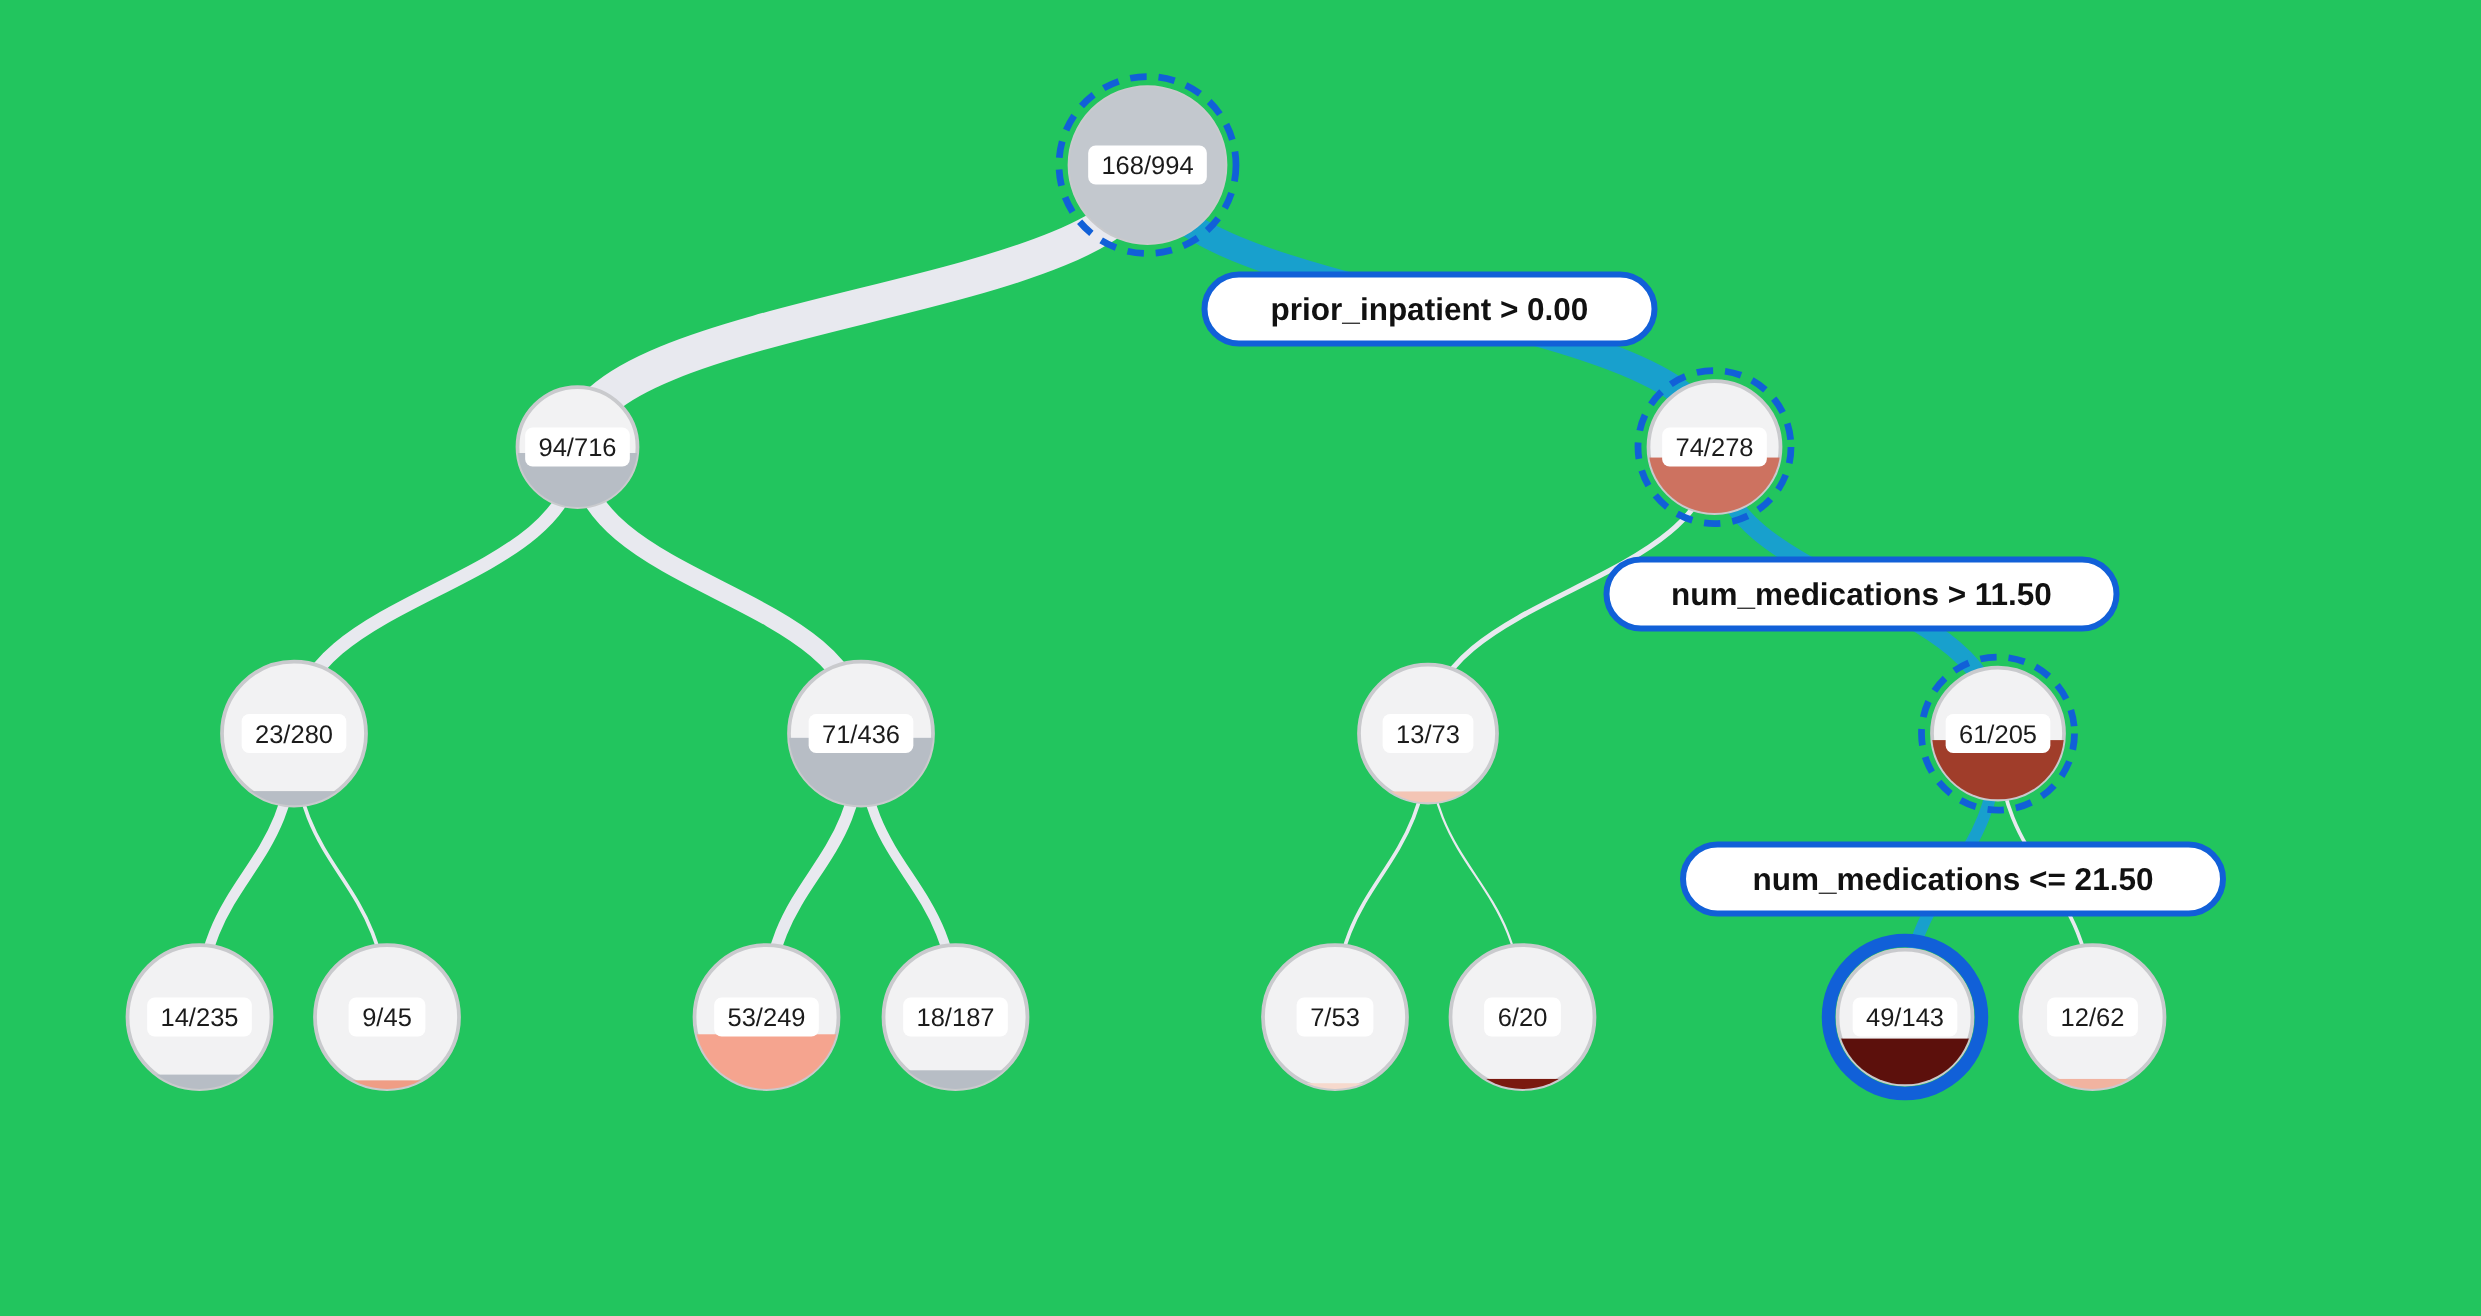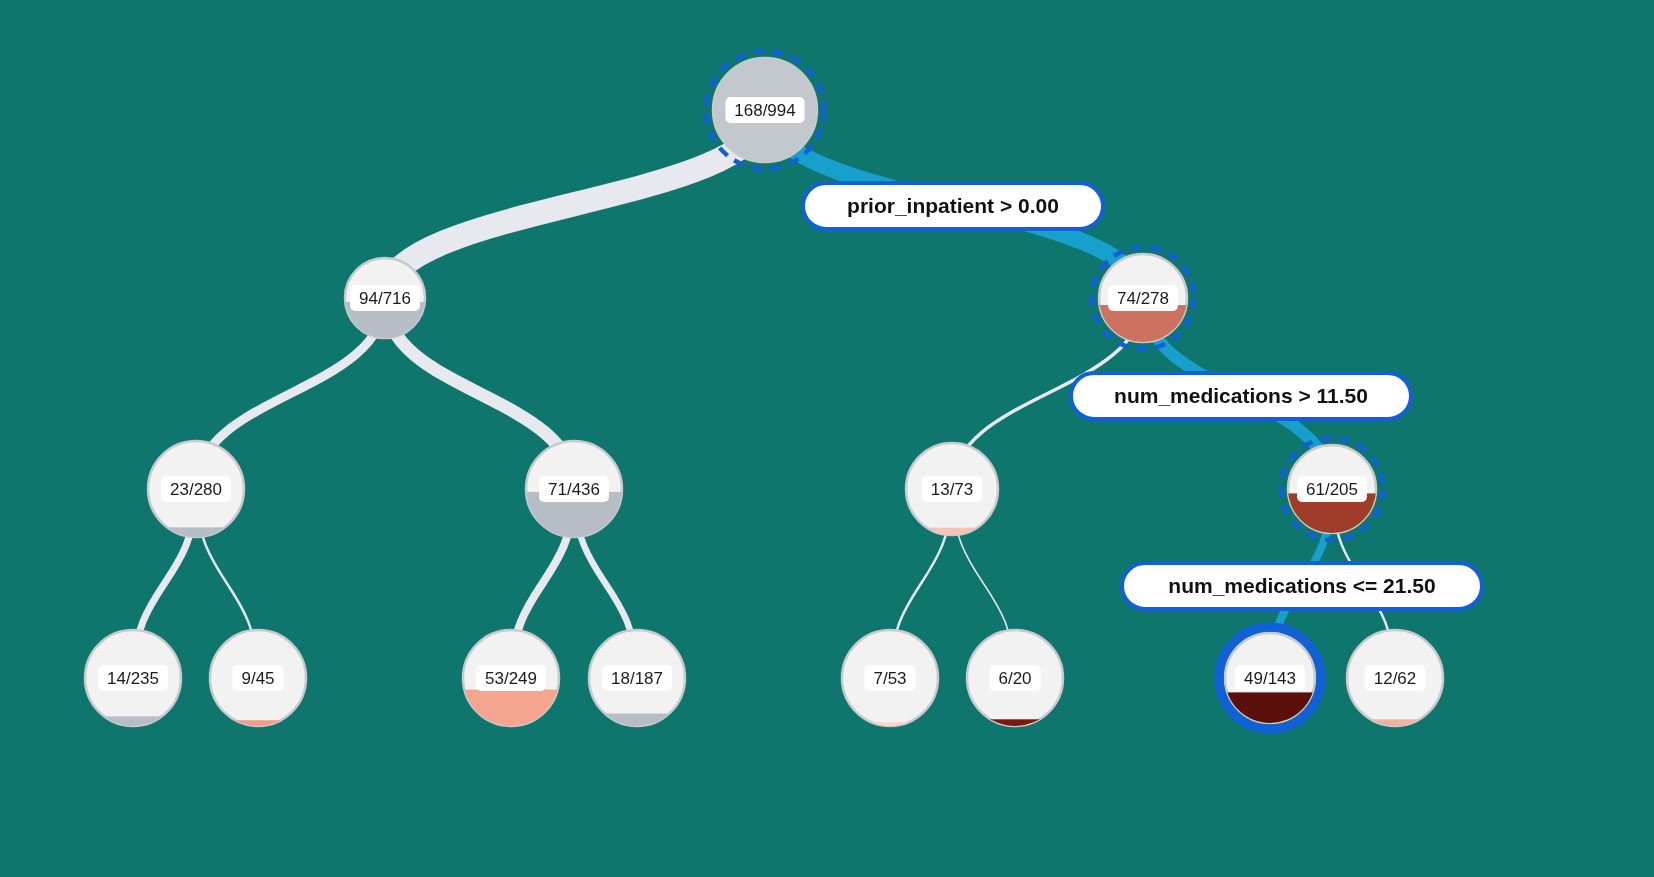--- a/index.html
+++ b/index.html
@@ -5,21 +5,21 @@
   html, body {
     margin: 0;
     padding: 0;
     background: #ffffff;
     font-family: "Liberation Sans", sans-serif;
   }
   .stage {
     position: relative;
     width: 1654px;
     height: 877px;
-    background: #0f766e;
+    background: #22c55e;
     overflow: hidden;
   }
   svg { display: block; }
   svg text {
     font-family: "Liberation Sans", sans-serif;
   }
 </style>
 </head>
 <body>
 

